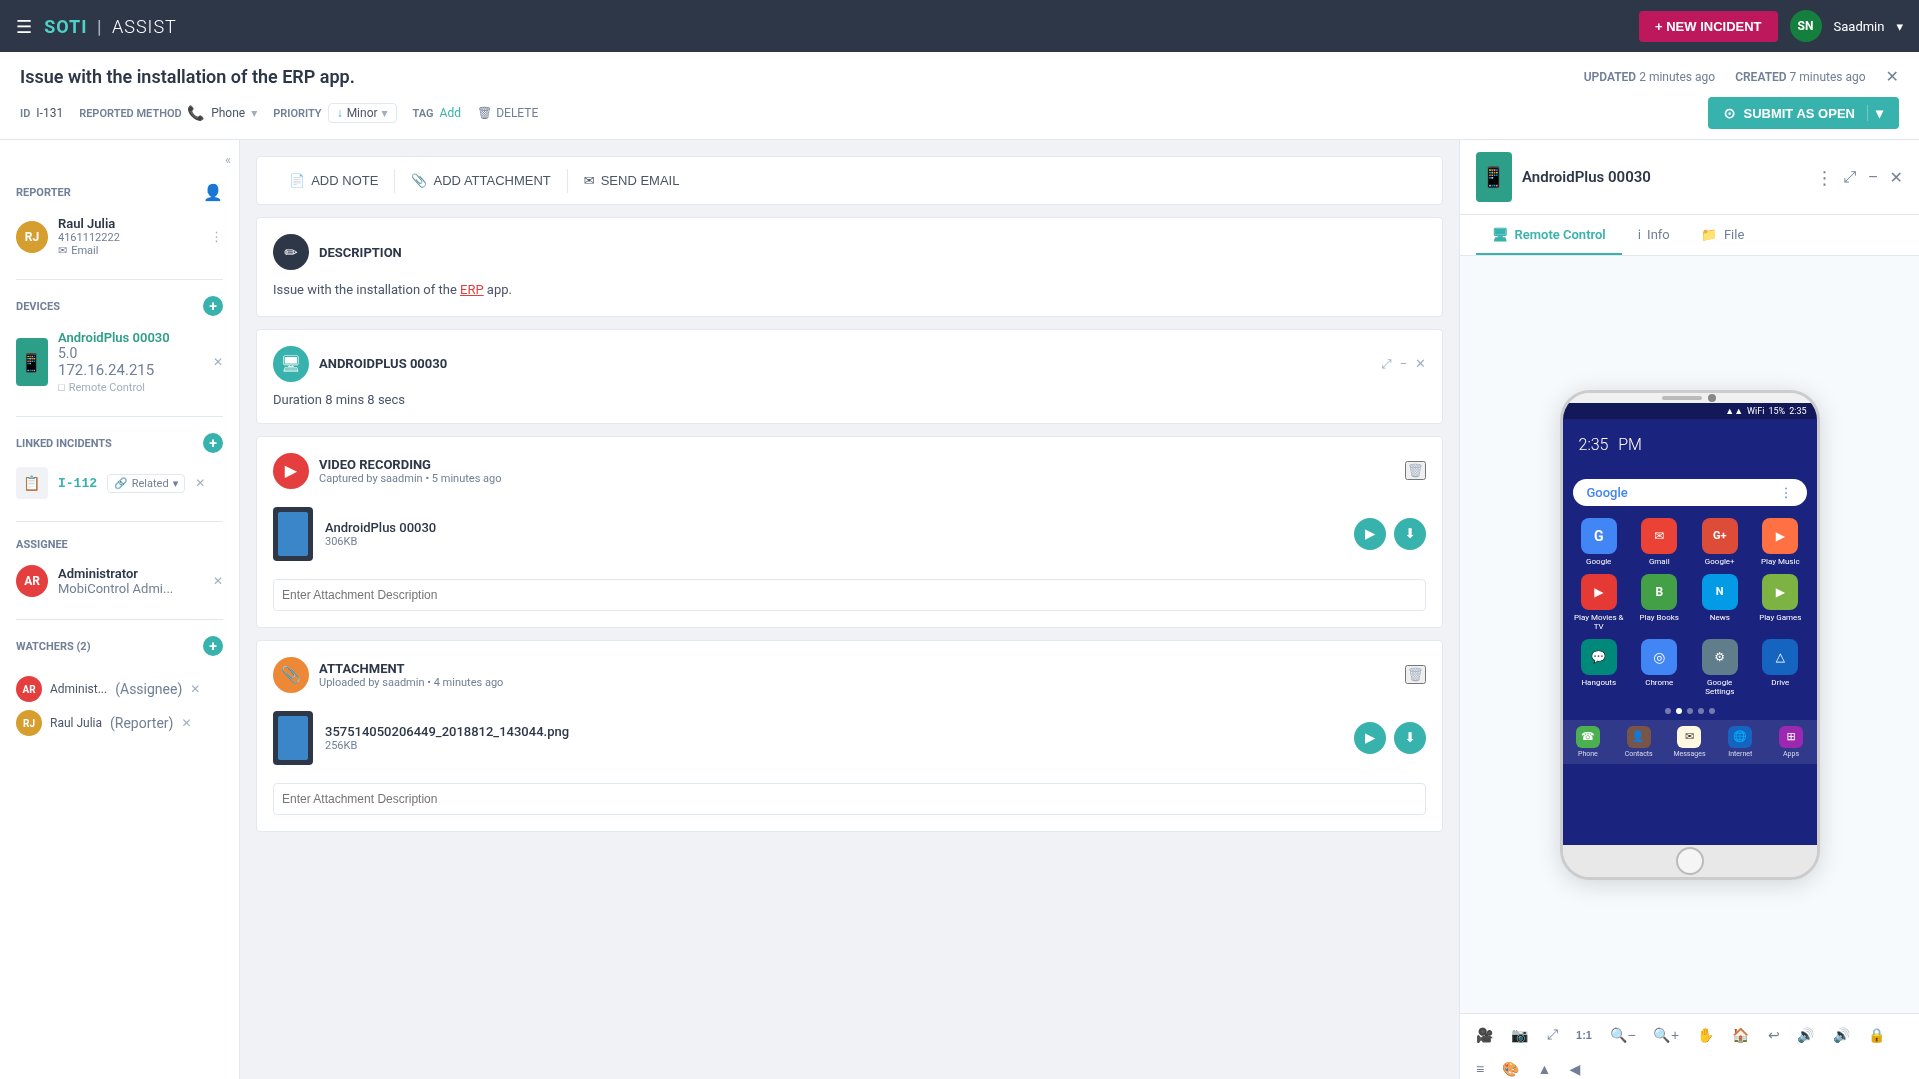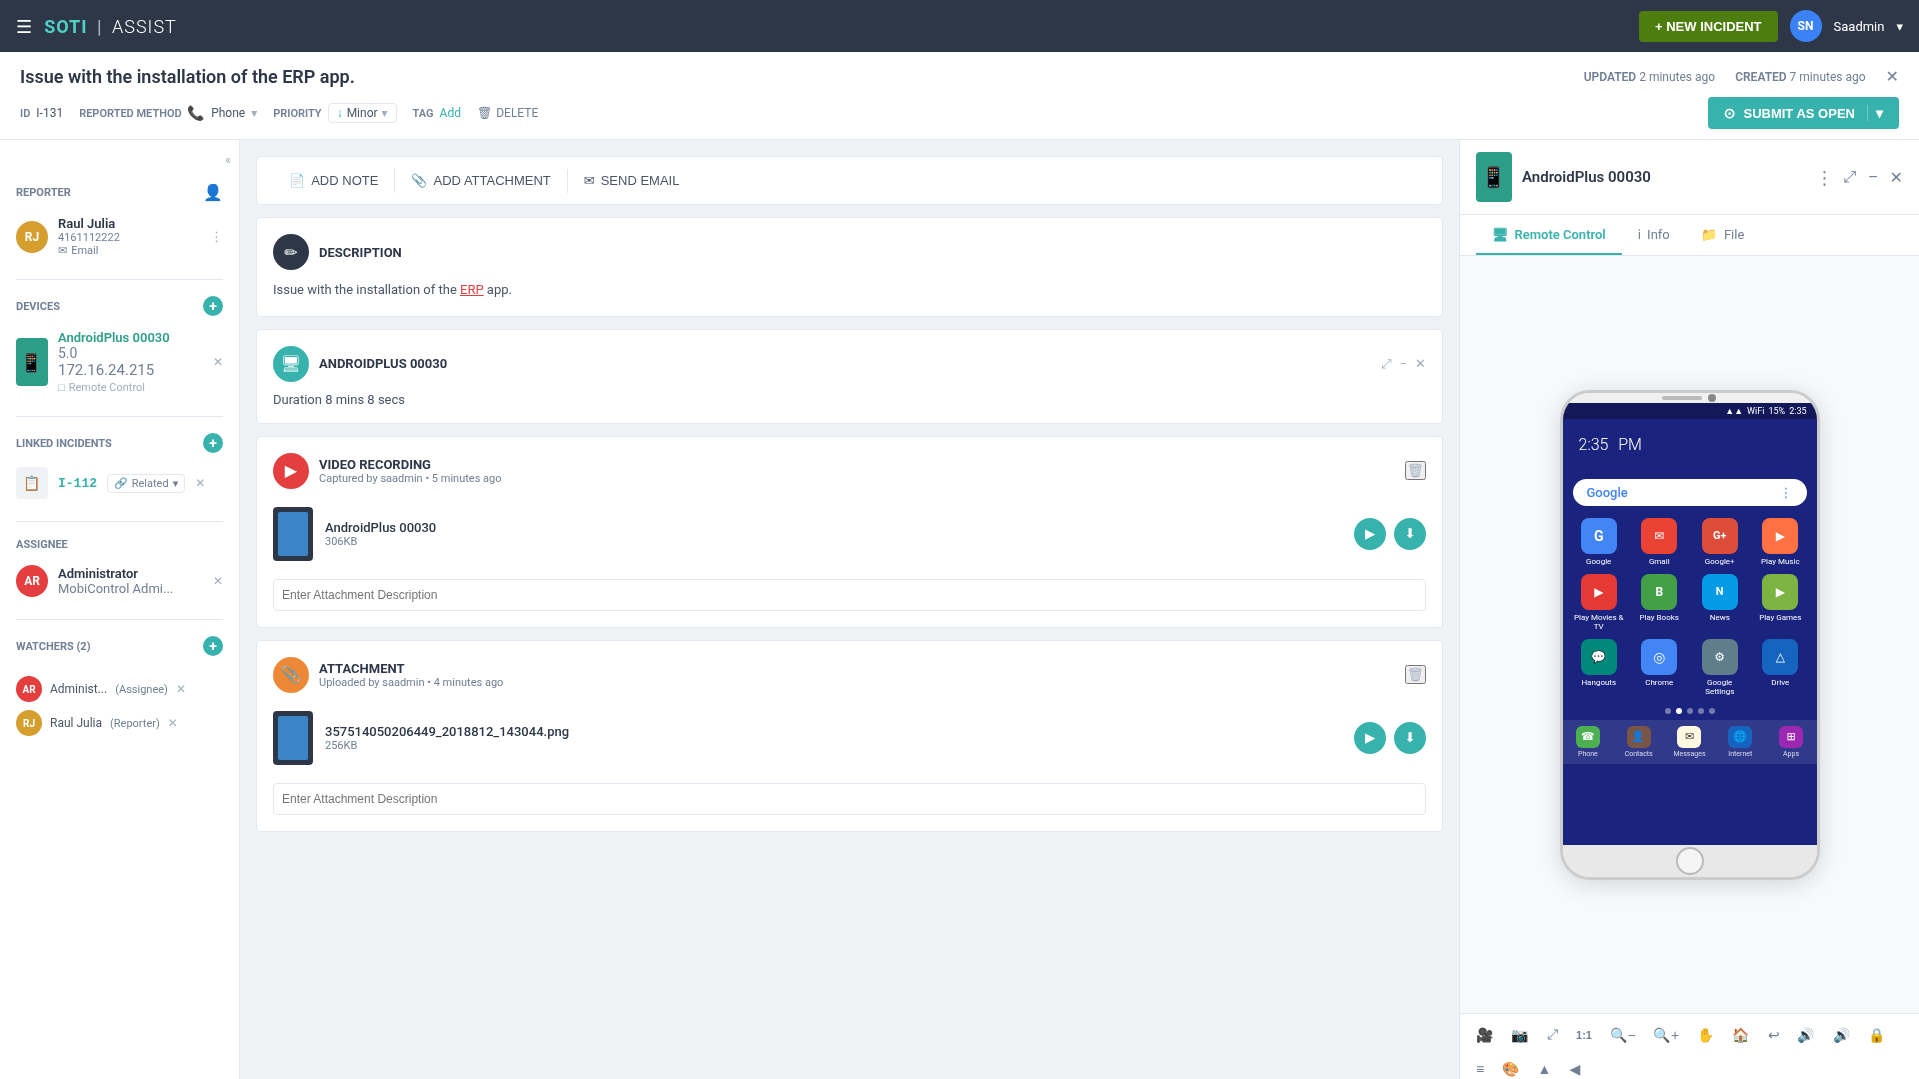--- a/index.html
+++ b/index.html
@@ -11,35 +11,35 @@
       height: 52px;
       display: flex;
       align-items: center;
       padding: 0 16px;
       gap: 12px;
     }
     .navbar-brand { color: #fff; font-size: 18px; font-weight: 700; letter-spacing: 1px; }
     .navbar-brand span { color: #4fd1c5; }
     .navbar-spacer { flex: 1; }
     .new-incident-btn {
-      background: #4d7c0f;
+      background: #be185d;
       color: #fff;
       border: none;
       border-radius: 4px;
       padding: 8px 16px;
       font-size: 13px;
       font-weight: 600;
       cursor: pointer;
       display: flex;
       align-items: center;
       gap: 6px;
     }
     .user-avatar-nav {
       width: 32px; height: 32px;
-      background: #3b82f6;
+      background: #15803d;
       border-radius: 50%;
       display: flex; align-items: center; justify-content: center;
       color: #fff; font-weight: 700; font-size: 12px;
     }
     .user-name { color: #fff; font-size: 13px; }
     .hamburger { color: #fff; font-size: 18px; cursor: pointer; }
 
     
     .header-bar {
       background: #fff;
@@ -139,21 +139,21 @@
       padding: 2px 6px;
       cursor: pointer;
     }
     .assignee-item { display: flex; align-items: center; gap: 10px; padding: 6px 0; }
     .assignee-info { flex: 1; }
     .assignee-name { font-size: 13px; font-weight: 600; color: #2d3748; }
     .assignee-role { font-size: 13px; color: #718096; }
     .sidebar-divider { height: 1px; background: #e2e8f0; margin: 8px 16px; }
     .watcher-item { display: flex; align-items: center; gap: 8px; padding: 4px 16px; }
     .watcher-name { font-size: 12px; color: #4a5568; }
-    .watcher-role { font-size: 11px; color: #718096; }
+    .watcher-role { font-size: 14px; color: #718096; }
     .remove-x { color: #a0aec0; cursor: pointer; font-size: 12px; }
 
     
     .content-area {
       flex: 1;
       background: #f0f2f5;
       overflow-y: auto;
       padding: 16px;
       display: flex;
       flex-direction: column;

